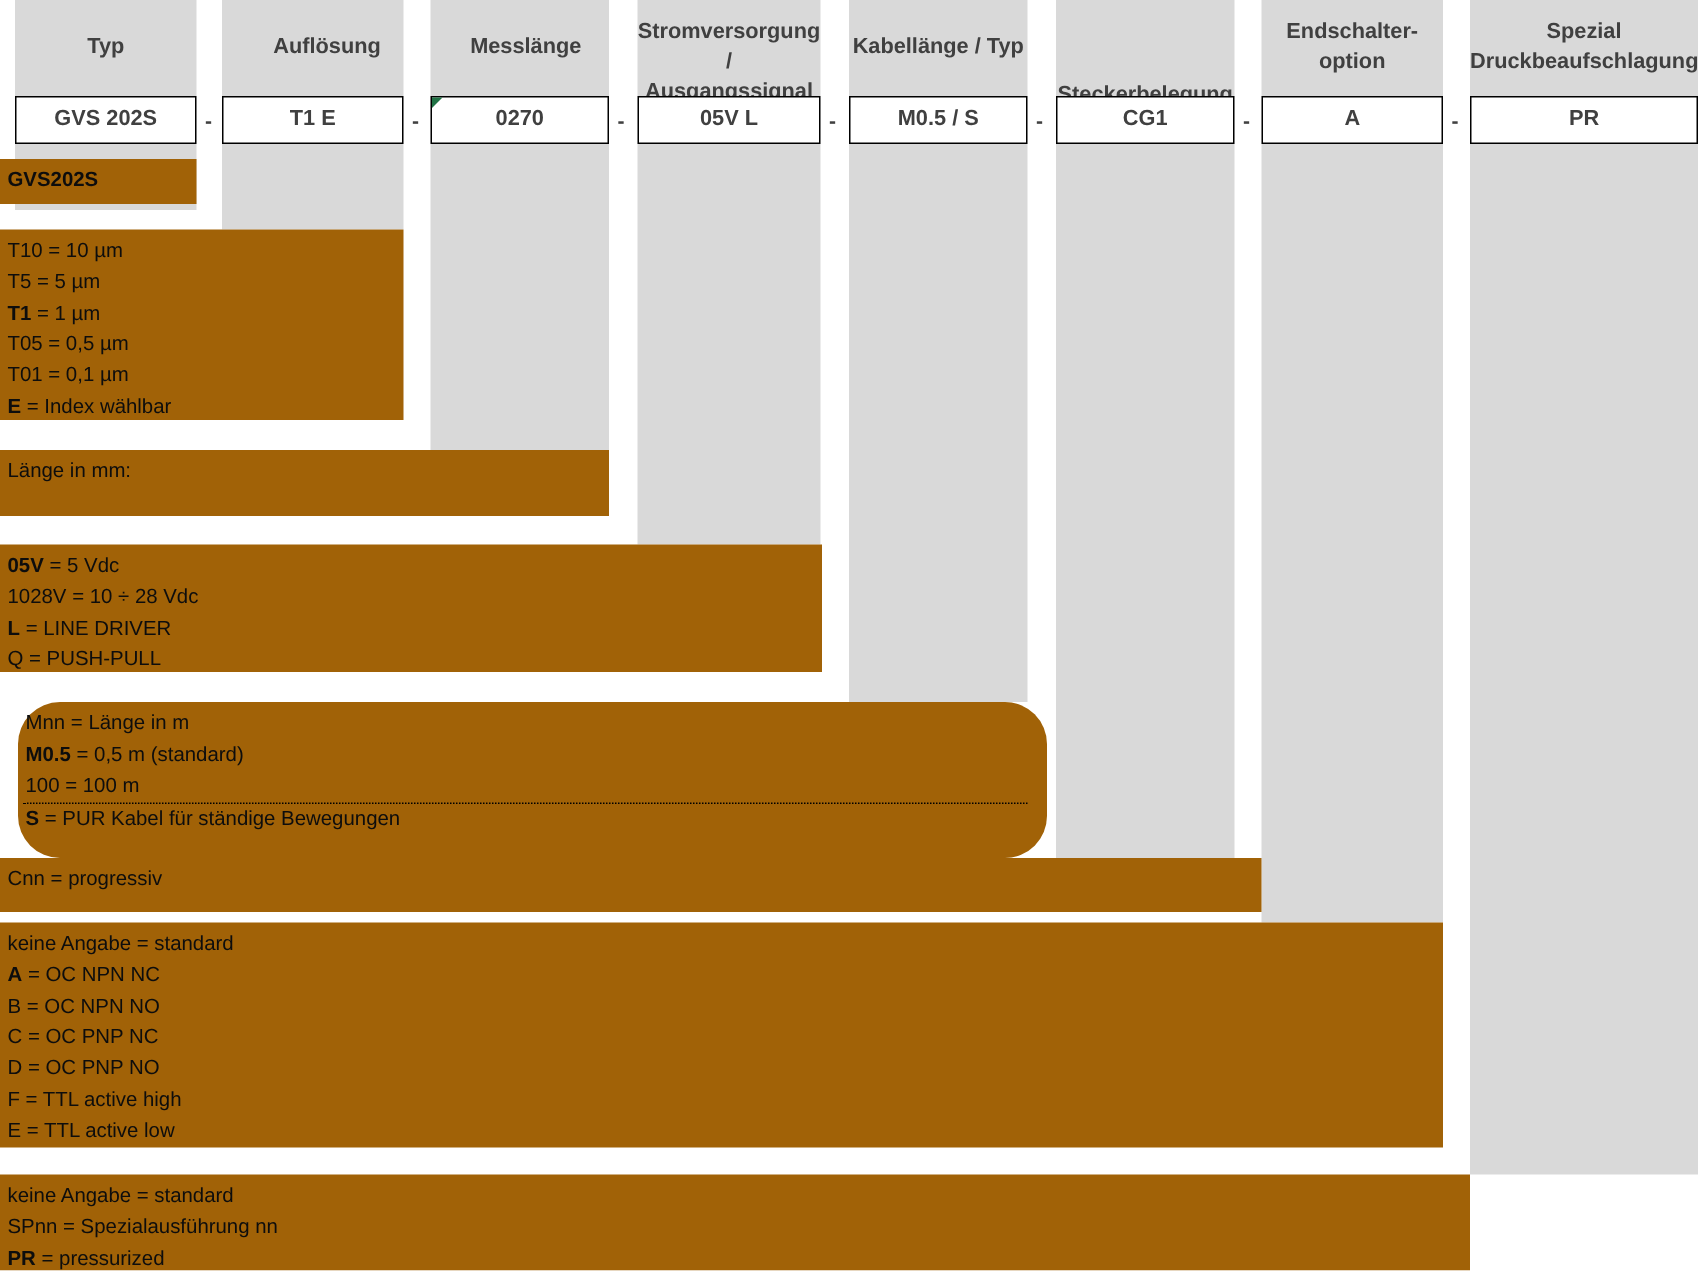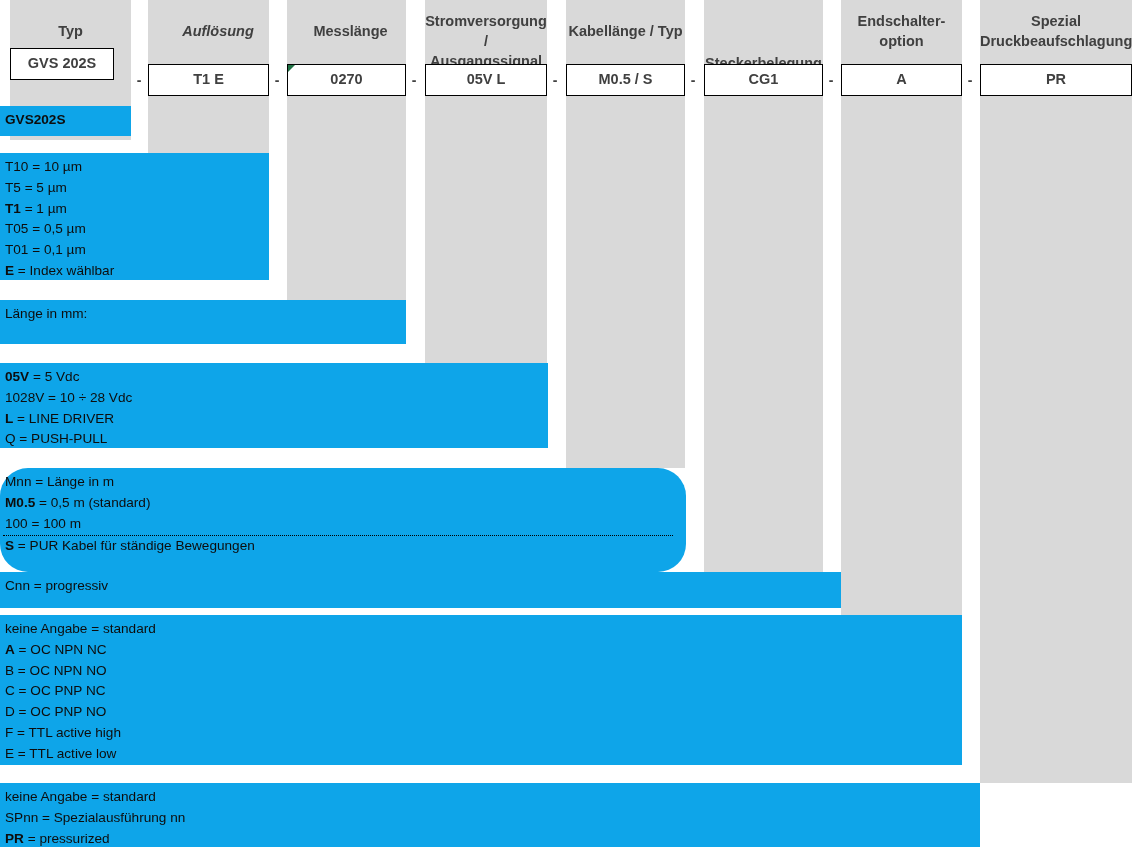--- a/index.html
+++ b/index.html
@@ -51,21 +51,21 @@
     font-weight:bold;
     font-size:14px;
     line-height:32px;
     text-align:center;
     width:16px;
     z-index:5;
   }
   
   .desc-block{
     position:absolute;
-    background:#0ea5e9;
+    background:#a16207;
     box-sizing:border-box;
     padding:4px 13px 3px 3px;
   }
   .desc-line{
     font-size:13.6px;
     line-height:20.8px;
     color:#0d0d0d;
     white-space:nowrap;
     padding-left:2px;
   }
@@ -76,24 +76,24 @@
   }
 </style>
 </head>
 <body>
 
 <div id="header-row">
     <div class="col-band" style="left: 10px; width: 121px; top: 0px; height: 140px;"></div>
     <div class="col-title" style="left: 10px; width: 121px; top: 21px;">
       <div>Typ</div>
     </div>
-    <div class="code-cell" style="left: 10px; width: 104px; top: 48px; height: 32px;"><span>GVS 202S</span></div>
+    <div class="code-cell" style="left: 10px; width: 121px; top: 64px; height: 32px;"><span>GVS 202S</span></div>
     <div class="dash" style="left: 131px; top: 64px;">-</div>
     <div class="col-band" style="left: 148px; width: 121px; top: 0px; height: 153px;"></div>
-    <div class="col-title" style="left: 148px; width: 140px; top: 21px; font-style: italic;">
+    <div class="col-title" style="left: 148px; width: 140px; top: 21px;">
       <div>Auflösung</div>
     </div>
     <div class="code-cell" style="left: 148px; width: 121px; top: 64px; height: 32px;"><span>T1 E</span></div>
     <div class="dash" style="left: 269px; top: 64px;">-</div>
     <div class="col-band" style="left: 287px; width: 119px; top: 0px; height: 300px;"></div>
     <div class="col-title" style="left: 287px; width: 127px; top: 21px;">
       <div>Messlänge</div>
     </div>
     <div class="code-cell" style="left: 287px; width: 119px; top: 64px; height: 32px;"><span class="comment-flag"></span><span>0270</span></div>
     <div class="dash" style="left: 406px; top: 64px;">-</div>
@@ -144,21 +144,21 @@
     </div>
     <div class="desc-block" style="left: 0px; top: 300px; width: 406px; height: 44px; z-index: 12;">
       <div class="desc-line"><span>Länge in mm:</span></div>
     </div>
     <div class="desc-block" style="left: 0px; top: 363px; width: 548px; height: 85px; z-index: 13;">
       <div class="desc-line"><b>05V</b><span> = 5 Vdc</span></div>
       <div class="desc-line"><span>1028V = 10 ÷ 28 Vdc</span></div>
       <div class="desc-line"><b>L</b><span> = LINE DRIVER</span></div>
       <div class="desc-line"><span>Q = PUSH-PULL</span></div>
     </div>
-    <div class="desc-block" style="left: 0px; top: 468px; width: 686px; height: 104px; z-index: 14; border-radius: 28px;">
+    <div class="desc-block" style="left: 12px; top: 468px; width: 686px; height: 104px; z-index: 14; border-radius: 28px;">
       <div class="desc-line"><span>Mnn = Länge in m</span></div>
       <div class="desc-line"><b>M0.5</b><span> = 0,5 m (standard)</span></div>
       <div class="desc-line sep"><span>100 = 100 m</span></div>
       <div class="desc-line"><b>S</b><span> = PUR Kabel für ständige Bewegungen</span></div>
     </div>
     <div class="desc-block" style="left: 0px; top: 572px; width: 841px; height: 36px; z-index: 15;">
       <div class="desc-line"><span>Cnn = progressiv</span></div>
     </div>
     <div class="desc-block" style="left: 0px; top: 615px; width: 962px; height: 150px; z-index: 16;">
       <div class="desc-line"><span>keine Angabe = standard</span></div>

